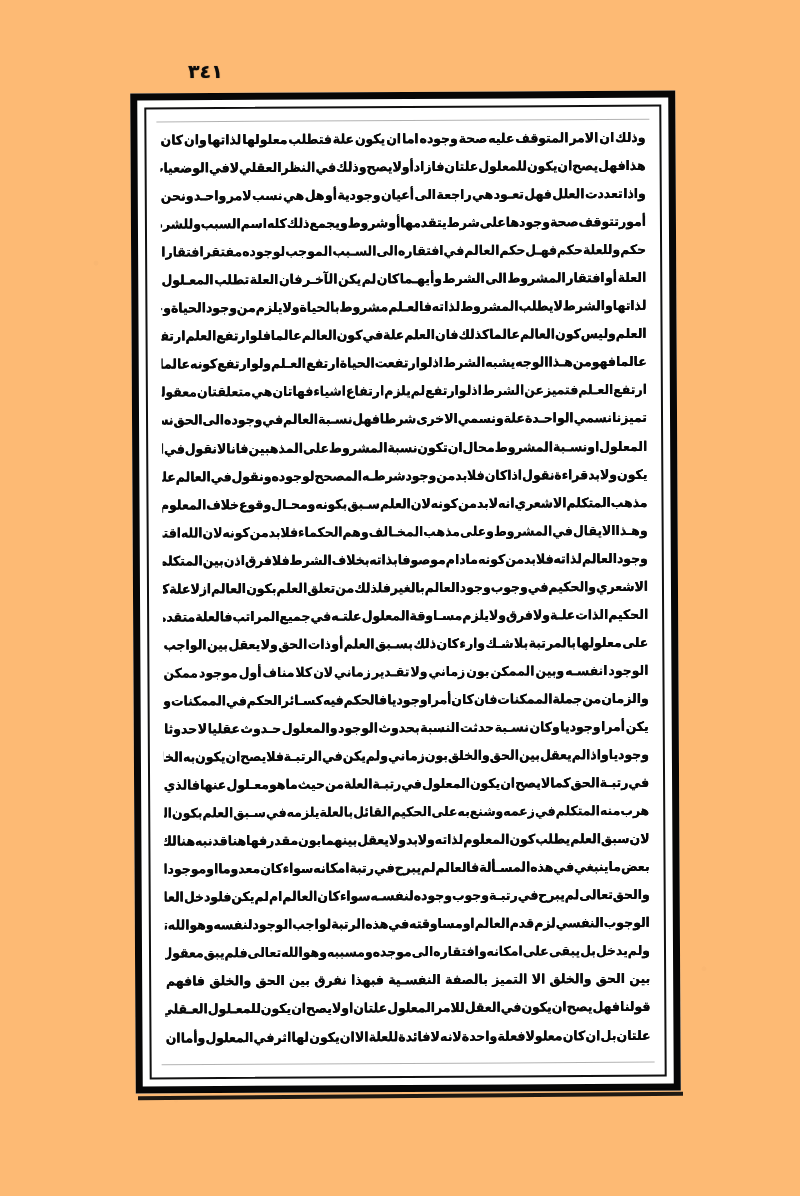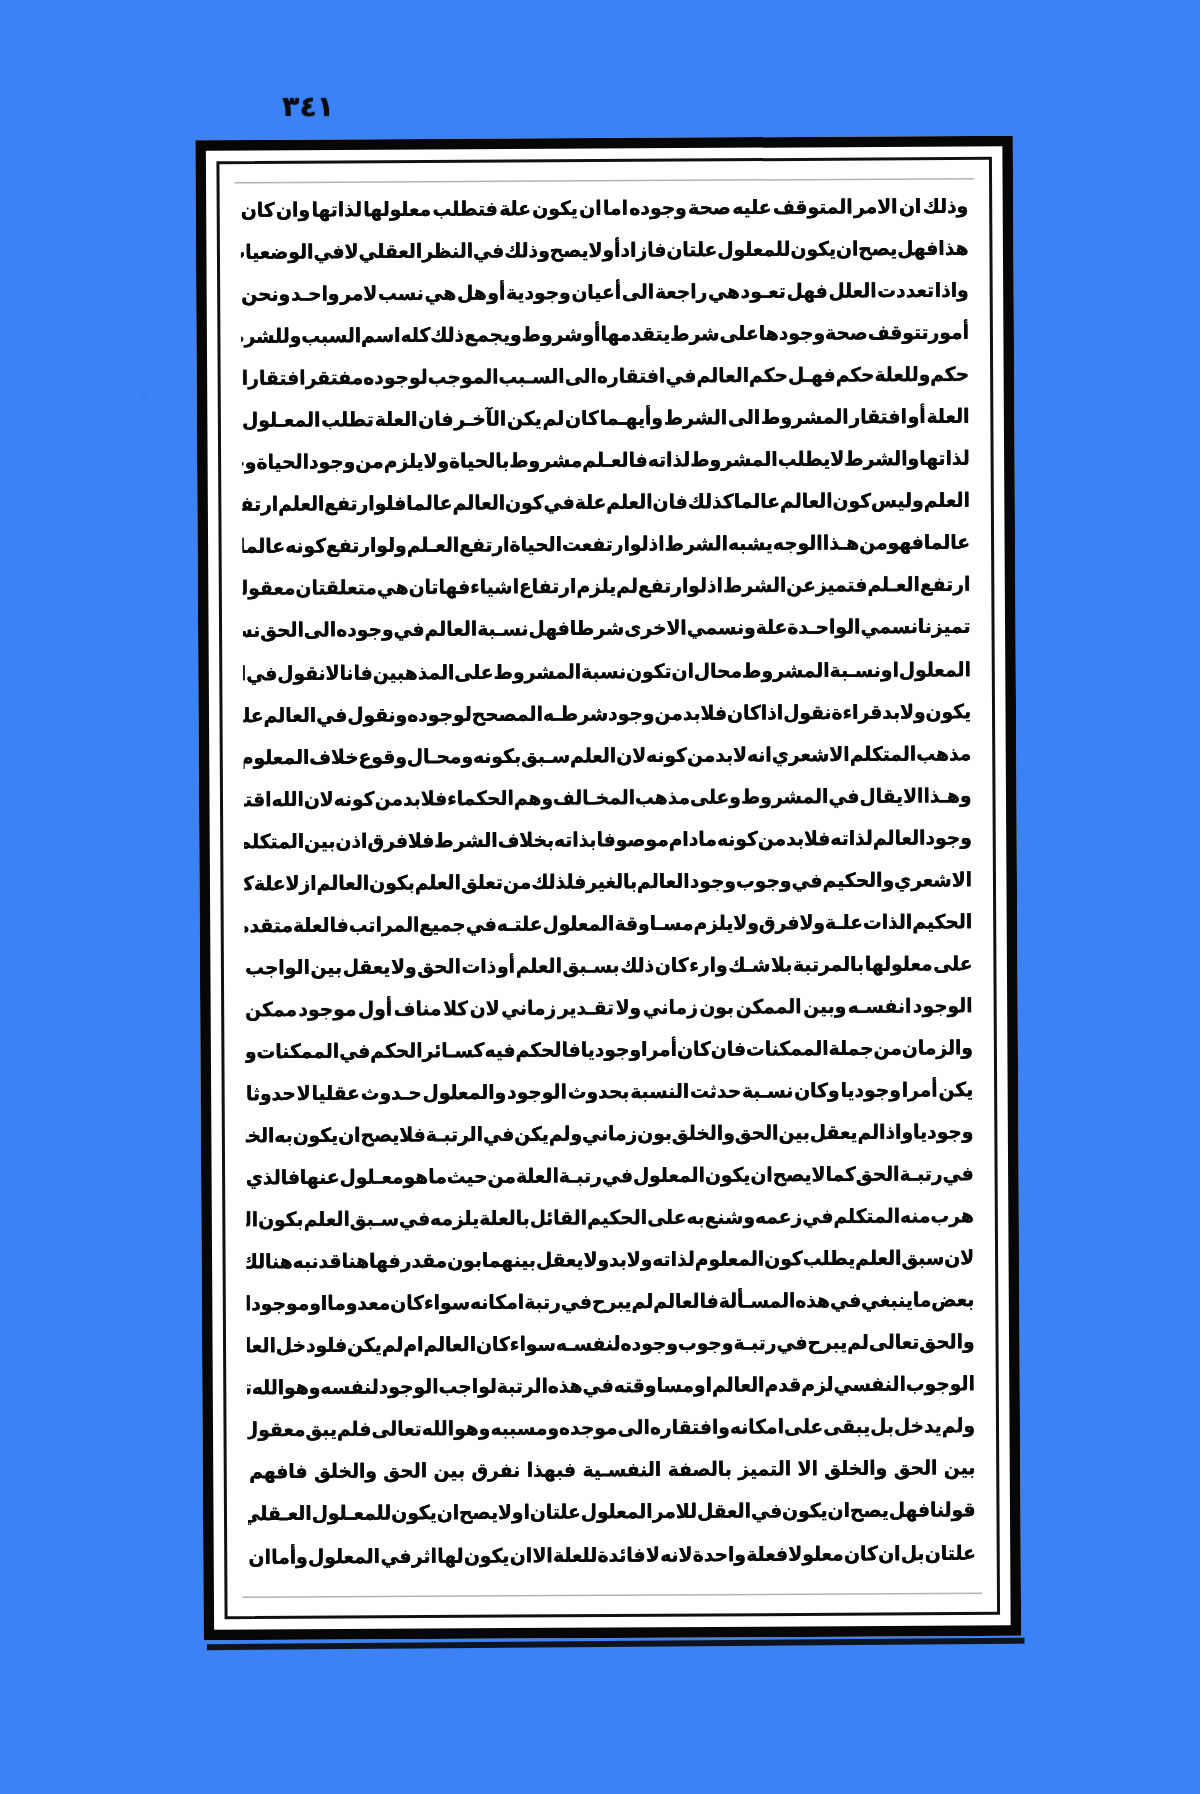--- a/index.html
+++ b/index.html
@@ -13,21 +13,21 @@
     height: 1196px;
     position: relative;
     overflow: hidden;
     font-family: "DejaVu Sans", sans-serif;
   }
 
   
   #page-sheet {
     position: absolute;
     inset: 0;
-    background: #3b82f6;
+    background: #fdba74;
   }
 
   
   #scan-grain {
     position: absolute;
     inset: 0;
     pointer-events: none;
     background:
       radial-gradient(circle at 12% 22%, rgba(0,0,0,.018) 0 2px, transparent 3px),
       radial-gradient(circle at 78% 9%,  rgba(0,0,0,.015) 0 2px, transparent 3px),

